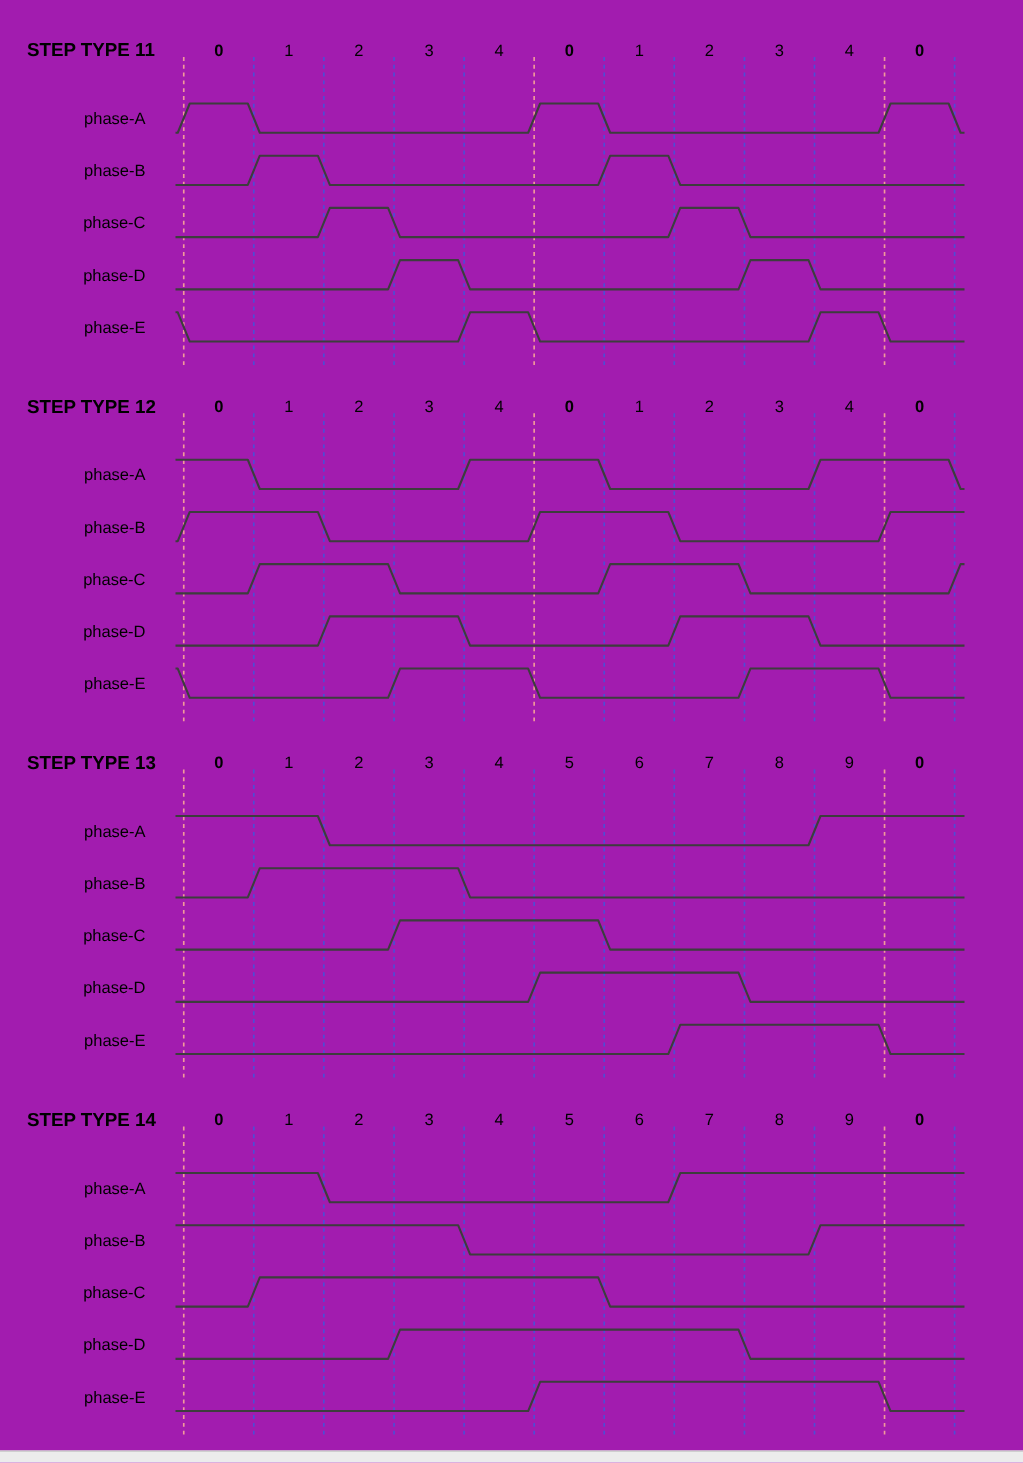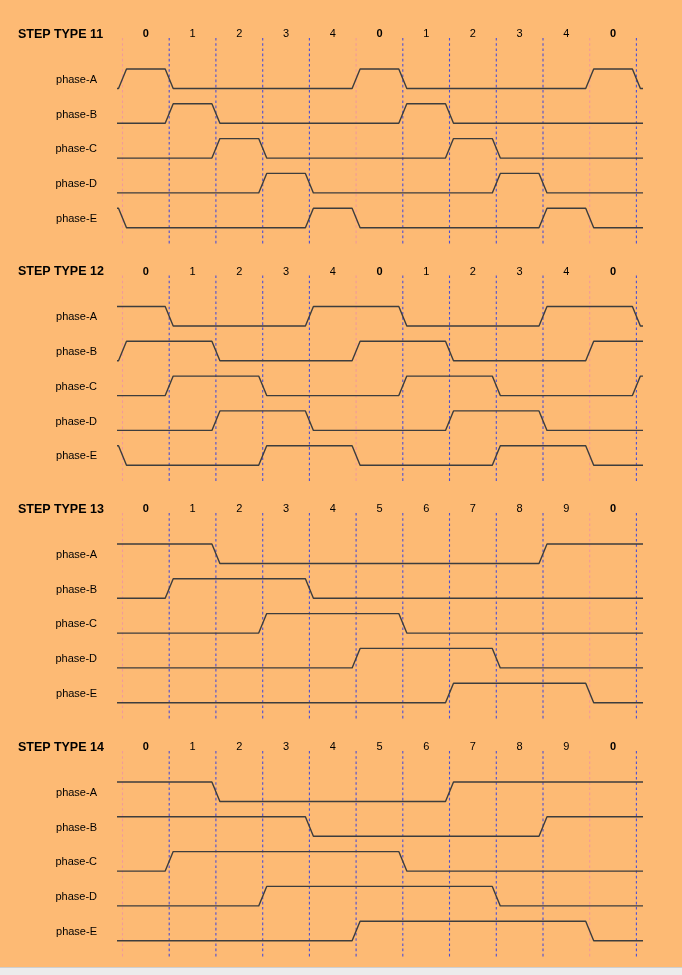--- a/index.html
+++ b/index.html
@@ -5,21 +5,21 @@
   html, body {
     margin: 0;
     padding: 0;
     background: #ffffff;
     font-family: "Liberation Sans", sans-serif;
   }
   .screen {
     position: relative;
     width: 682px;
     height: 975px;
-    background: #fdba74;
+    background: #a21caf;
     overflow: hidden;
   }
   #diagram-svg {
     position: absolute;
     left: 0;
     top: 0;
   }
   .footer-bar {
     position: absolute;
     left: 0;

